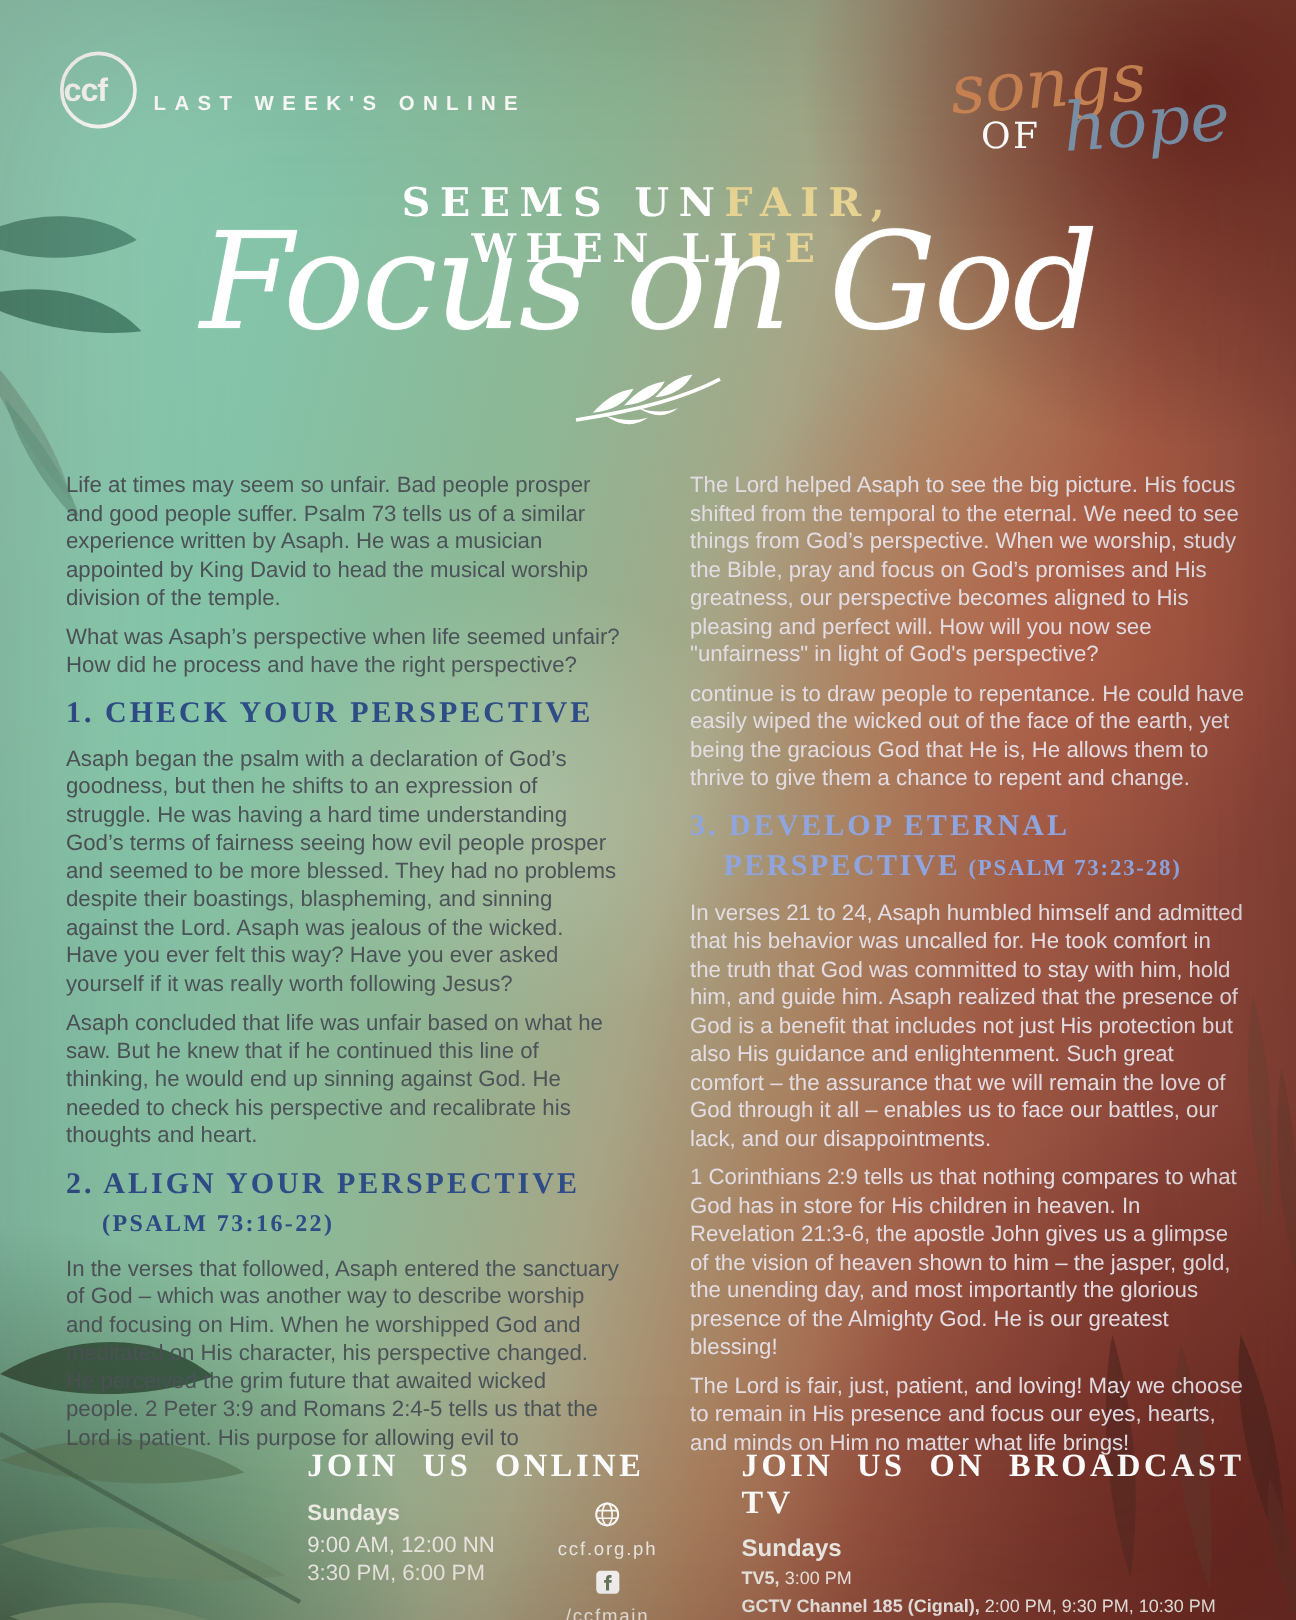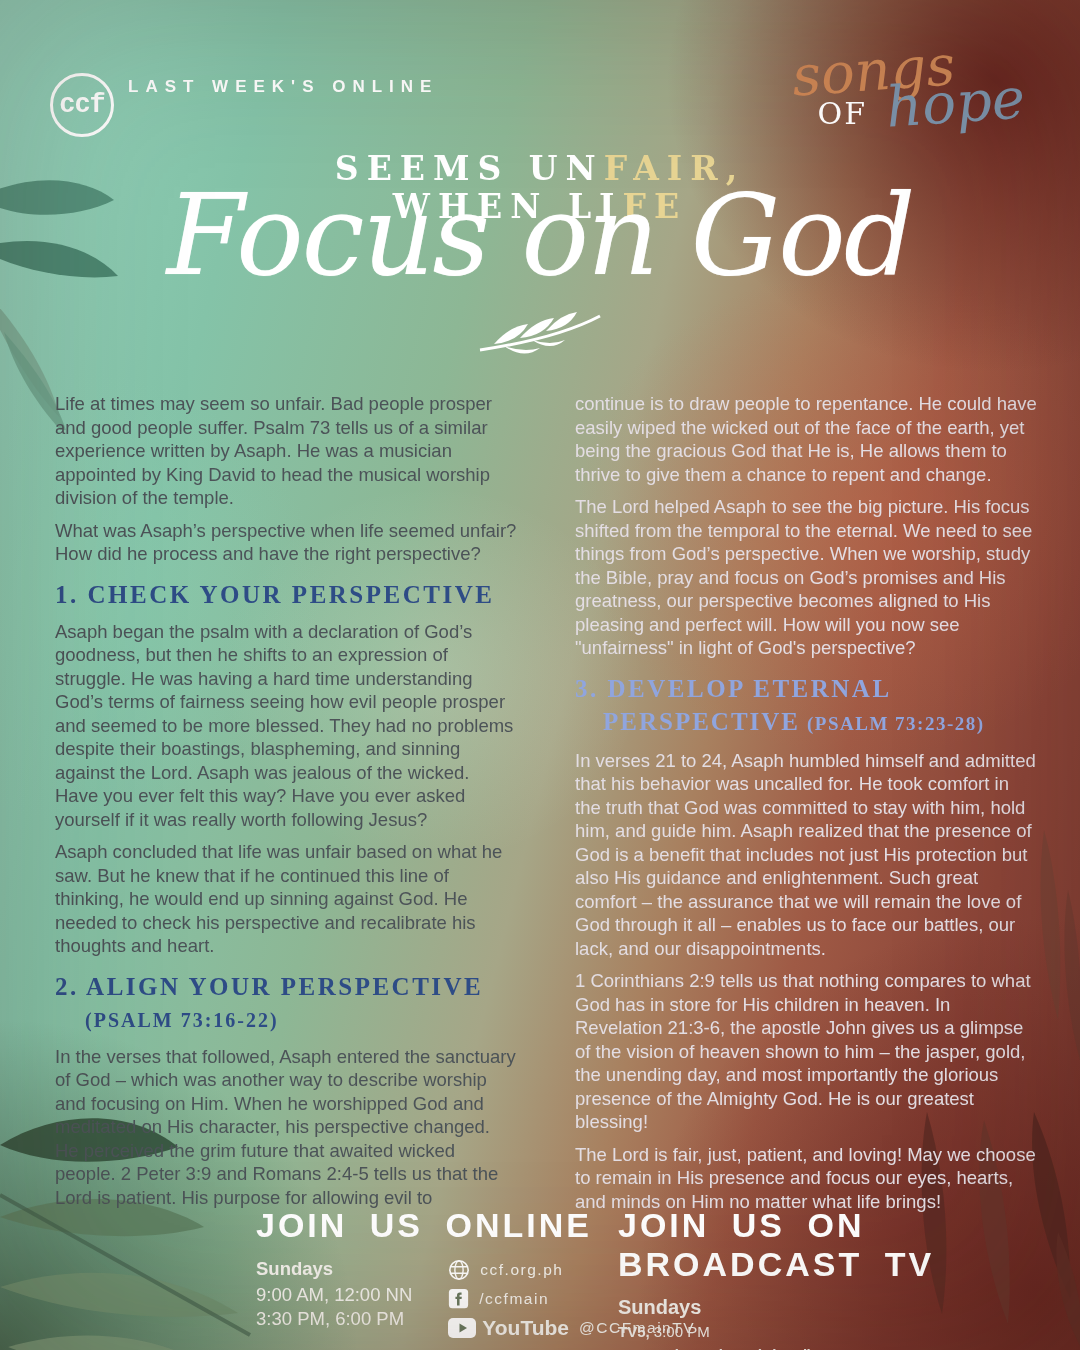--- a/index.html
+++ b/index.html
@@ -11,23 +11,23 @@
       radial-gradient(38% 26% at 80% 38%, rgba(196,98,70,.40), rgba(196,98,70,0) 70%),
       radial-gradient(50% 38% at 96% 96%, rgba(96,32,27,.78), rgba(96,32,27,0) 74%),
       radial-gradient(46% 34% at 0% 100%, rgba(54,84,60,.78), rgba(54,84,60,0) 72%),
       radial-gradient(34% 24% at 6% 44%, rgba(140,206,176,.50), rgba(140,206,176,0) 70%),
       radial-gradient(28% 20% at 40% 50%, rgba(235,242,226,.22), rgba(235,242,226,0) 70%),
       linear-gradient(104deg,#93d2bc 0%,#84c3a8 20%,#8db795 38%,#a6a687 52%,#a8805f 63%,#9f5a45 73%,#8b4438 86%,#7c3a31 100%);
   }
   .poster::after{content:"";position:absolute;inset:0;box-shadow:inset 0 0 180px rgba(60,30,20,.25);pointer-events:none;}
   svg{display:block}
   
-  .logo{position:absolute;left:50px;top:73px;width:58px;height:58px;border:3.5px solid #fff;border-radius:50%;
-        display:flex;align-items:center;justify-content:center;color:#fff;font-weight:bold;
-        font-size:27px;letter-spacing:-1px;font-family:Liberation Mono, monospace;}
+  .logo{position:absolute;left:50px;top:43px;width:58px;height:58px;border:3.5px solid #fff;border-radius:50%;
+        display:flex;align-items:center;color:#fff;font-weight:bold;
+        font-size:27px;letter-spacing:-1px;font-family:Liberation Sans, sans-serif;}
   .kicker{position:absolute;left:128px;top:77px;color:#fff;font-weight:bold;font-size:17px;letter-spacing:7px;}
   .series{position:absolute;right:55px;top:30px;width:270px;height:130px;font-family:"DejaVu Serif",serif;}
   .series .songs{position:absolute;right:70px;top:8px;font-size:56px;font-style:italic;color:#cd8655;transform:rotate(-4deg);}
   .series .of{position:absolute;right:158px;top:66px;font-size:30px;color:#fff;letter-spacing:2px;}
   .series .hope{position:absolute;right:0px;top:40px;font-size:56px;font-style:italic;color:#7b93ab;transform:rotate(-4deg);}
   
   .title{position:absolute;left:0;right:0;top:150px;text-align:center;color:#fff;}
   .t-small{font-family:"DejaVu Serif",serif;font-weight:bold;font-size:33px;letter-spacing:8px;line-height:38px;}
   .gold{color:#e7d493;}
   .t-script{font-family:"DejaVu Serif",serif;font-style:italic;font-size:112px;line-height:110px;margin-top:-46px;
@@ -38,29 +38,29 @@
   .col p{margin:0 0 9px 0;}
   .col.left{left:55px;color:#4c5358;}
   .col.right{left:575px;color:#e3dde3;}
   .h-sec{font-family:Liberation Serif, serif;font-weight:bold;font-size:25px;letter-spacing:2.5px;
          line-height:30px;margin:14px 0 10px 0;}
   .h-sec .ref{display:block;font-size:20px;letter-spacing:2px;padding-left:30px;margin-top:3px;}
   .h-sec .ref-inline{font-size:19px;letter-spacing:1.5px;}
   .col.left .h-sec{color:#2e4c86;}
   .col.right .h-sec{color:#90a5de;}
   
-  .f-head{font-family:Liberation Sans, sans-serif;font-weight:bold;color:#fff;font-size:34px;
+  .f-head{font-family:Liberation Serif, serif;font-weight:bold;color:#fff;font-size:27px;
           letter-spacing:3px;word-spacing:10px;margin-bottom:12px;}
   .footer-online{position:absolute;left:256px;top:1206px;color:#f3f1ec;}
   .footer-broadcast{position:absolute;left:618px;top:1206px;width:445px;color:#f3f1ec;}
   .f-cols{display:flex;gap:36px;}
   .f-day{font-weight:bold;font-size:20px;margin-bottom:2px;}
   .f-times div{font-size:18.5px;line-height:24px;}
   .f-social{padding-top:2px;}
-  .s-row{display:flex;align-items:center;gap:10px;font-size:15.5px;letter-spacing:1.5px;margin-bottom:7px;}
+  .s-row{display:flex;align-items:center;gap:10px;font-size:15.5px;letter-spacing:1.5px;margin-bottom:7px;flex-direction:column;}
   .yt-word{font-weight:bold;font-size:21px;letter-spacing:0;margin-left:-4px;}
   .b-row{font-size:15px;line-height:22.5px;}
   .b-row b{font-weight:bold;}
   .leaves{position:absolute;pointer-events:none;}
 </style>
 </head>
 <body>
 
 <div class="poster">
 
@@ -116,22 +116,22 @@
     <p>Life at times may seem so unfair. Bad people prosper and good people suffer. Psalm 73 tells us of a similar experience written by Asaph. He was a musician appointed by King David to head the musical worship division of the temple.</p>
     <p>What was Asaph’s perspective when life seemed unfair? How did he process and have the right perspective?</p>
     <h2 class="h-sec"><span>1. CHECK YOUR PERSPECTIVE</span></h2>
     <p>Asaph began the psalm with a declaration of God’s goodness, but then he shifts to an expression of struggle. He was having a hard time understanding God’s terms of fairness seeing how evil people prosper and seemed to be more blessed. They had no problems despite their boastings, blaspheming, and sinning against the Lord. Asaph was jealous of the wicked. Have you ever felt this way? Have you ever asked yourself if it was really worth following Jesus?</p>
     <p>Asaph concluded that life was unfair based on what he saw. But he knew that if he continued this line of thinking, he would end up sinning against God. He needed to check his perspective and recalibrate his thoughts and heart.</p>
     <h2 class="h-sec"><span>2. ALIGN YOUR PERSPECTIVE</span><span class="ref">(PSALM 73:16-22)</span></h2>
     <p>In the verses that followed, Asaph entered the sanctuary of God – which was another way to describe worship and focusing on Him. When he worshipped God and meditated on His character, his perspective changed. He perceived the grim future that awaited wicked people. 2 Peter 3:9 and Romans 2:4-5 tells us that the Lord is patient. His purpose for allowing evil to</p>
   </section>
 
   <section class="col right">
+    <p>The Lord helped Asaph to see the big picture. His focus shifted from the temporal to the eternal. We need to see things from God’s perspective. When we worship, study the Bible, pray and focus on God’s promises and His greatness, our perspective becomes aligned to His pleasing and perfect will. How will you now see "unfairness" in light of God's perspective?</p>
     <p>continue is to draw people to repentance. He could have easily wiped the wicked out of the face of the earth, yet being the gracious God that He is, He allows them to thrive to give them a chance to repent and change.</p>
-    <p>The Lord helped Asaph to see the big picture. His focus shifted from the temporal to the eternal. We need to see things from God’s perspective. When we worship, study the Bible, pray and focus on God’s promises and His greatness, our perspective becomes aligned to His pleasing and perfect will. How will you now see "unfairness" in light of God's perspective?</p>
     <h2 class="h-sec">
       <span>3. DEVELOP ETERNAL</span>
       <span class="ref" style="padding-left:28px"><span style="font-size:25px">PERSPECTIVE</span> <span class="ref-inline">(PSALM 73:23-28)</span></span>
     </h2>
     <p>In verses 21 to 24, Asaph humbled himself and admitted that his behavior was uncalled for. He took comfort in the truth that God was committed to stay with him, hold him, and guide him. Asaph realized that the presence of God is a benefit that includes not just His protection but also His guidance and enlightenment. Such great comfort – the assurance that we will remain the love of God through it all – enables us to face our battles, our lack, and our disappointments.</p>
     <p>1 Corinthians 2:9 tells us that nothing compares to what God has in store for His children in heaven. In Revelation 21:3-6, the apostle John gives us a glimpse of the vision of heaven shown to him – the jasper, gold, the unending day, and most importantly the glorious presence of the Almighty God. He is our greatest blessing!</p>
     <p>The Lord is fair, just, patient, and loving! May we choose to remain in His presence and focus our eyes, hearts, and minds on Him no matter what life brings!</p>
   </section>
 
   <div class="footer-online">

